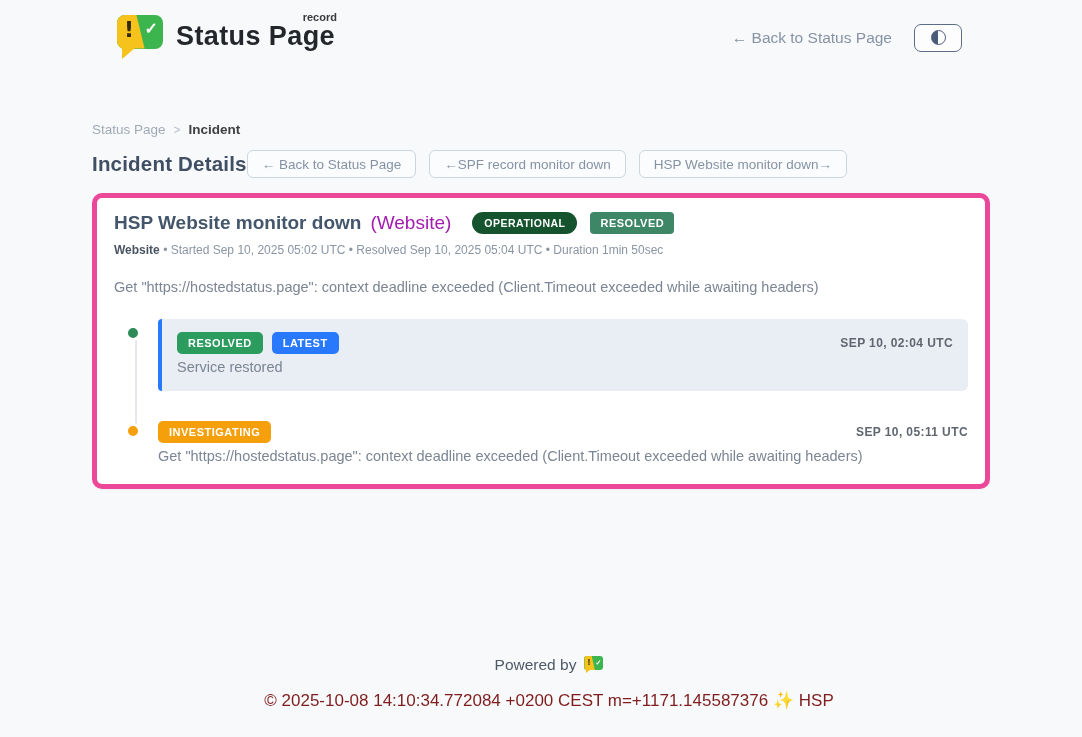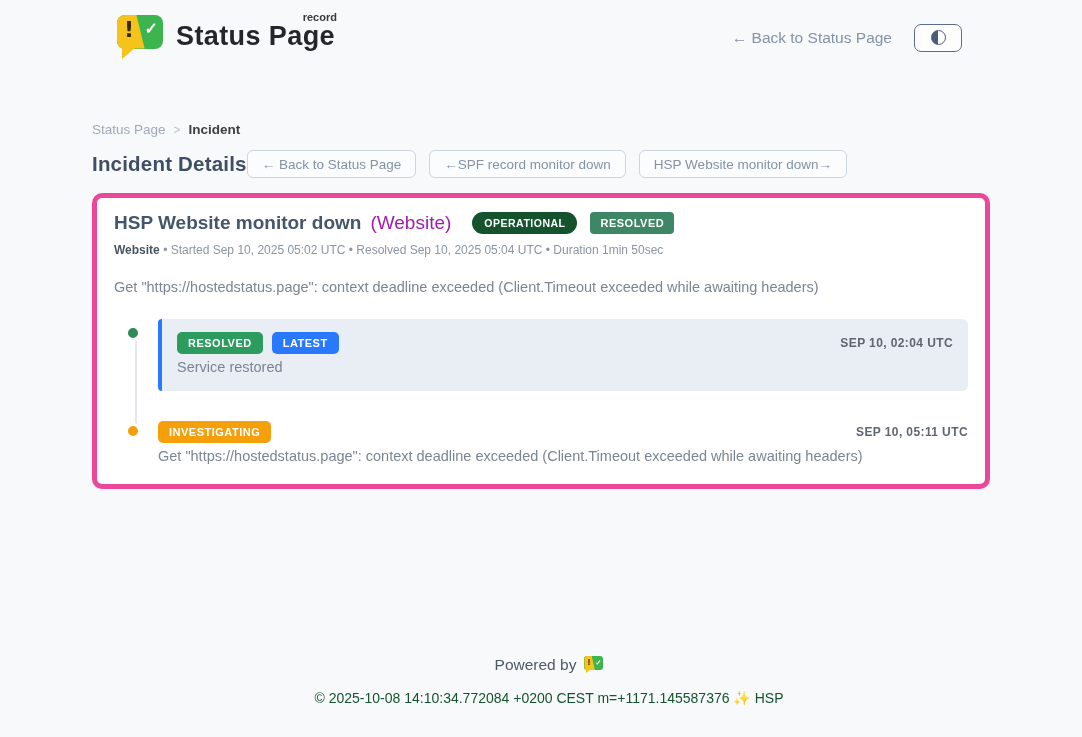--- a/index.html
+++ b/index.html
@@ -149,21 +149,21 @@
   .mini-excl {
     position:absolute; left:3px; top:2px; font-size:9px; font-weight:900; color:#34290f; line-height:1;
   }
   .mini-check {
     position:absolute; right:2px; top:3px; font-size:7px; font-weight:900; color:#fff; line-height:1;
   }
   .mini-tail {
     position:absolute; left:2px; top:14px; width:0; height:0;
     border-top:4px solid #f6c21c; border-right:5px solid transparent;
   }
-  .copyright { margin-top:16px; font-size:14px; color:#14532d; }
+  .copyright { margin-top:16px; font-size:17px; color:#7f1d1d; }
 </style>
 </head>
 <body>
 
 <div class="header">
   <div class="logo">
     <div class="logo-icon">
       <div class="logo-bubble">
         <div class="logo-yellow"></div>
         <span class="logo-excl">!</span>

